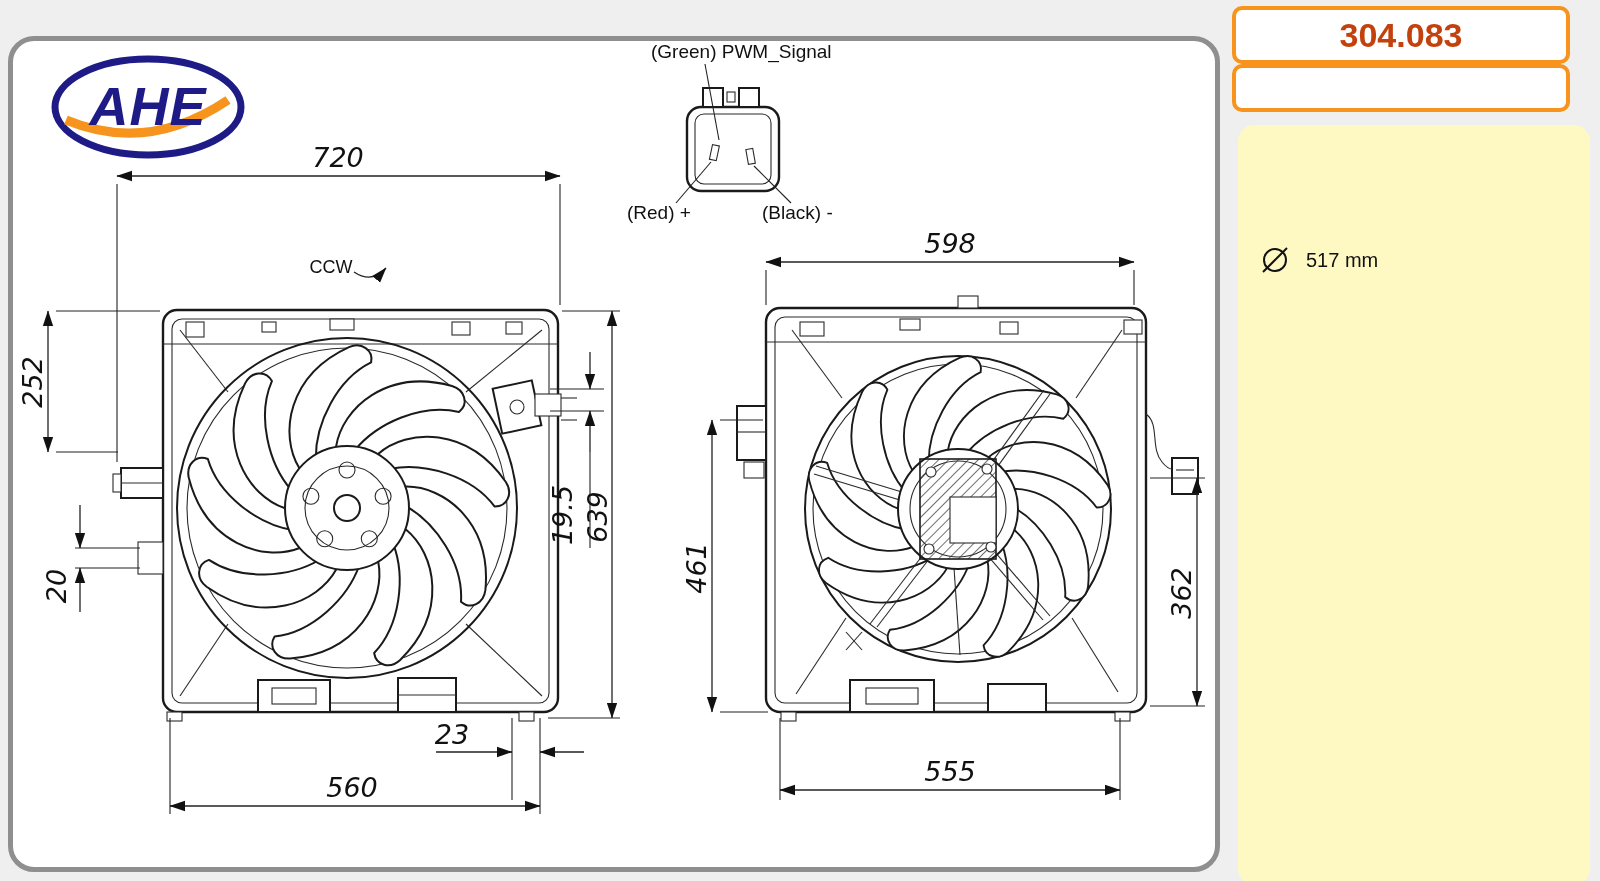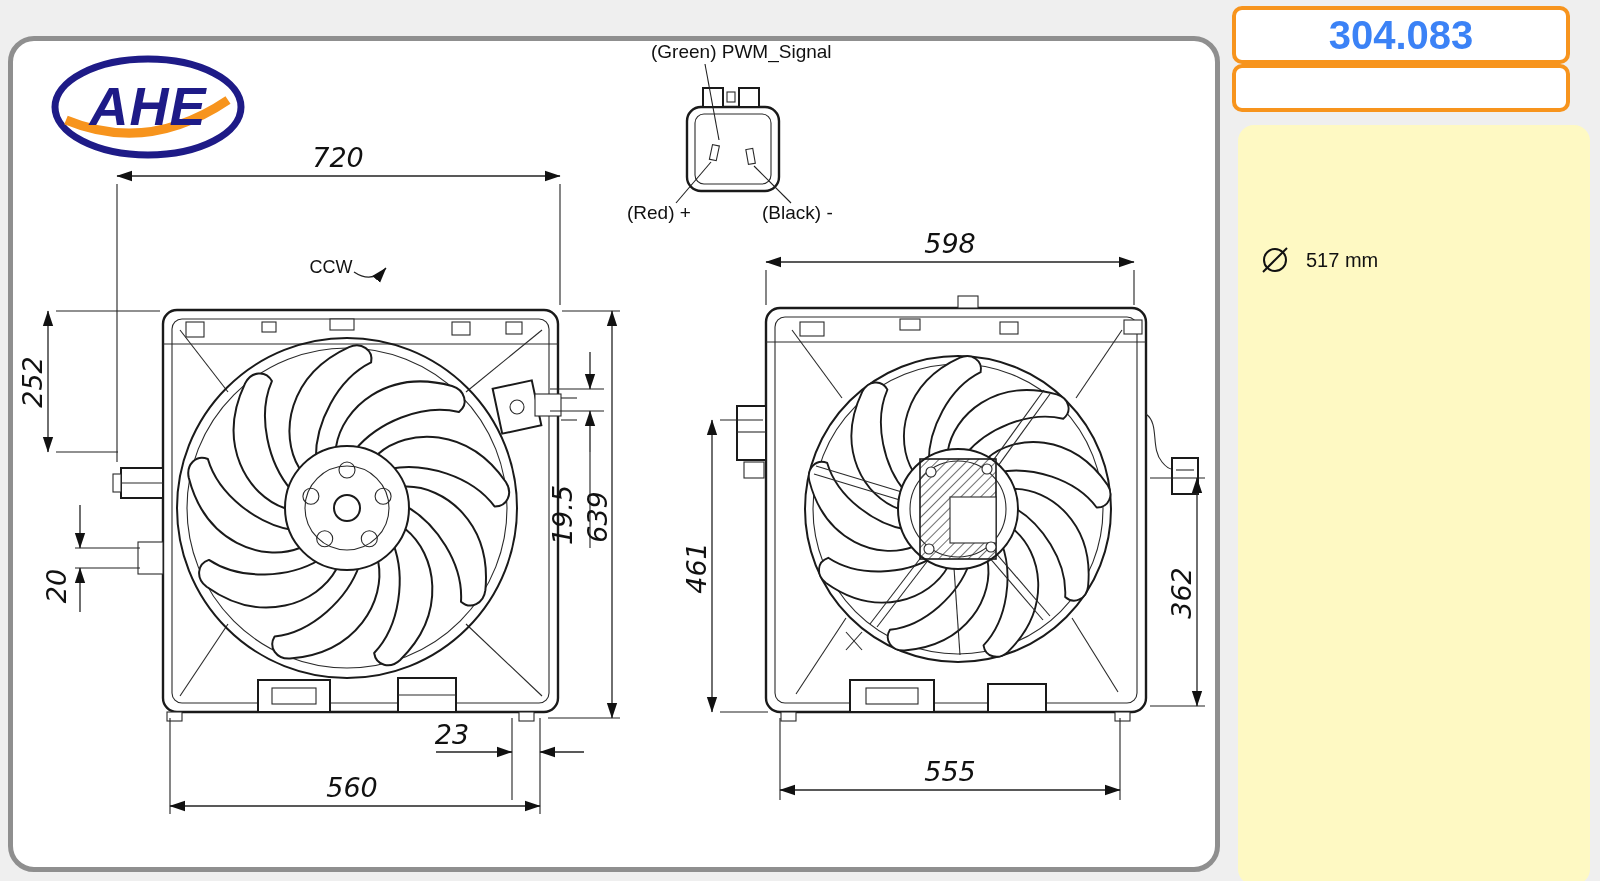--- a/index.html
+++ b/index.html
@@ -24,21 +24,21 @@
   .blade{fill:#fff;stroke:#1a1a1a;stroke-width:2;stroke-linejoin:round;}
   text.dim{font-family:"DejaVu Sans", sans-serif;font-style:italic;font-size:27px;fill:#111;}
   text.lbl{font-family:"Liberation Sans", sans-serif;font-size:19px;fill:#111;}
   text.ccw{font-family:"Liberation Sans", sans-serif;font-size:18px;fill:#111;}
   text.logo-text{font-family:"Liberation Sans", sans-serif;font-weight:bold;font-style:italic;font-size:54px;fill:#1e1b87;letter-spacing:1px;}
   
   .part-badge{
     position:absolute;left:1232px;top:6px;width:330px;height:50px;
     border:4px solid #f7941d;border-radius:10px;background:#fff;
     display:flex;align-items:center;justify-content:center;
-    font-weight:bold;font-size:40px;color:#3b82f6;
+    font-weight:bold;font-size:34px;color:#c2410c;
   }
   .empty-badge{
     position:absolute;left:1232px;top:64px;width:330px;height:40px;
     border:4px solid #f7941d;border-radius:10px;background:#fff;
   }
   .spec-panel{
     position:absolute;left:1238px;top:125px;width:352px;height:760px;
     background:#fef9c3;border-radius:16px;
   }
   .diameter-row{

